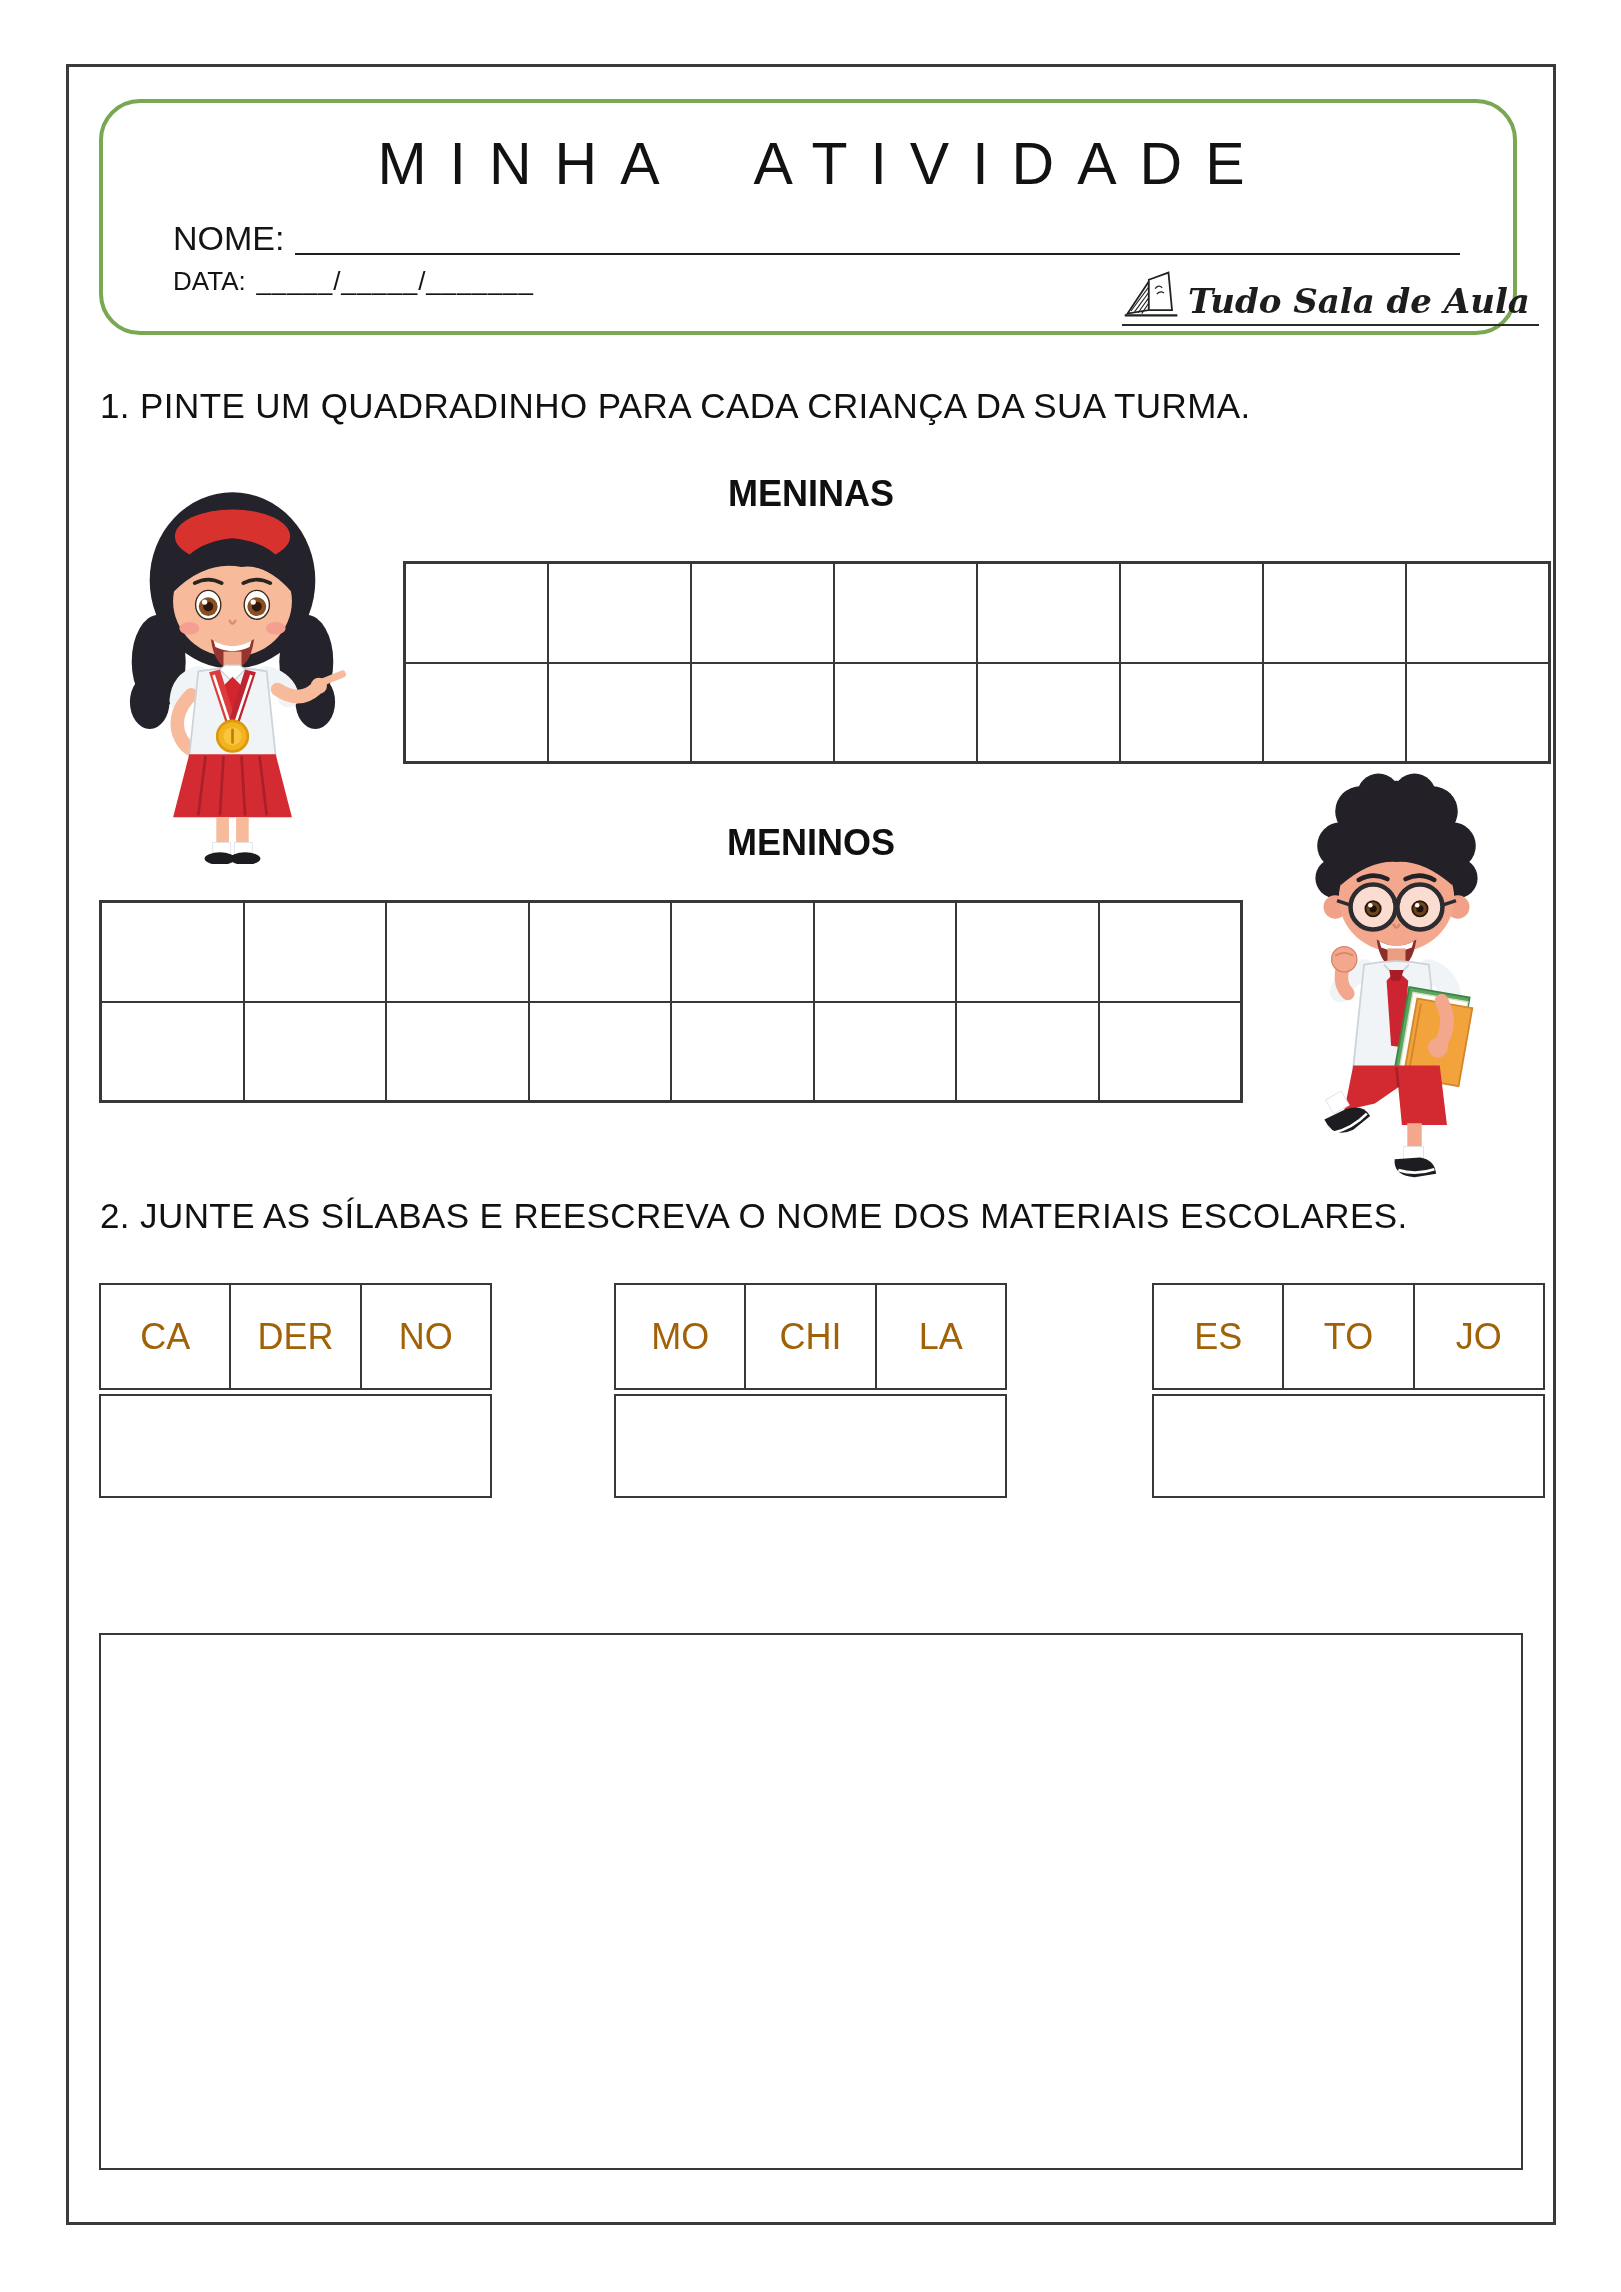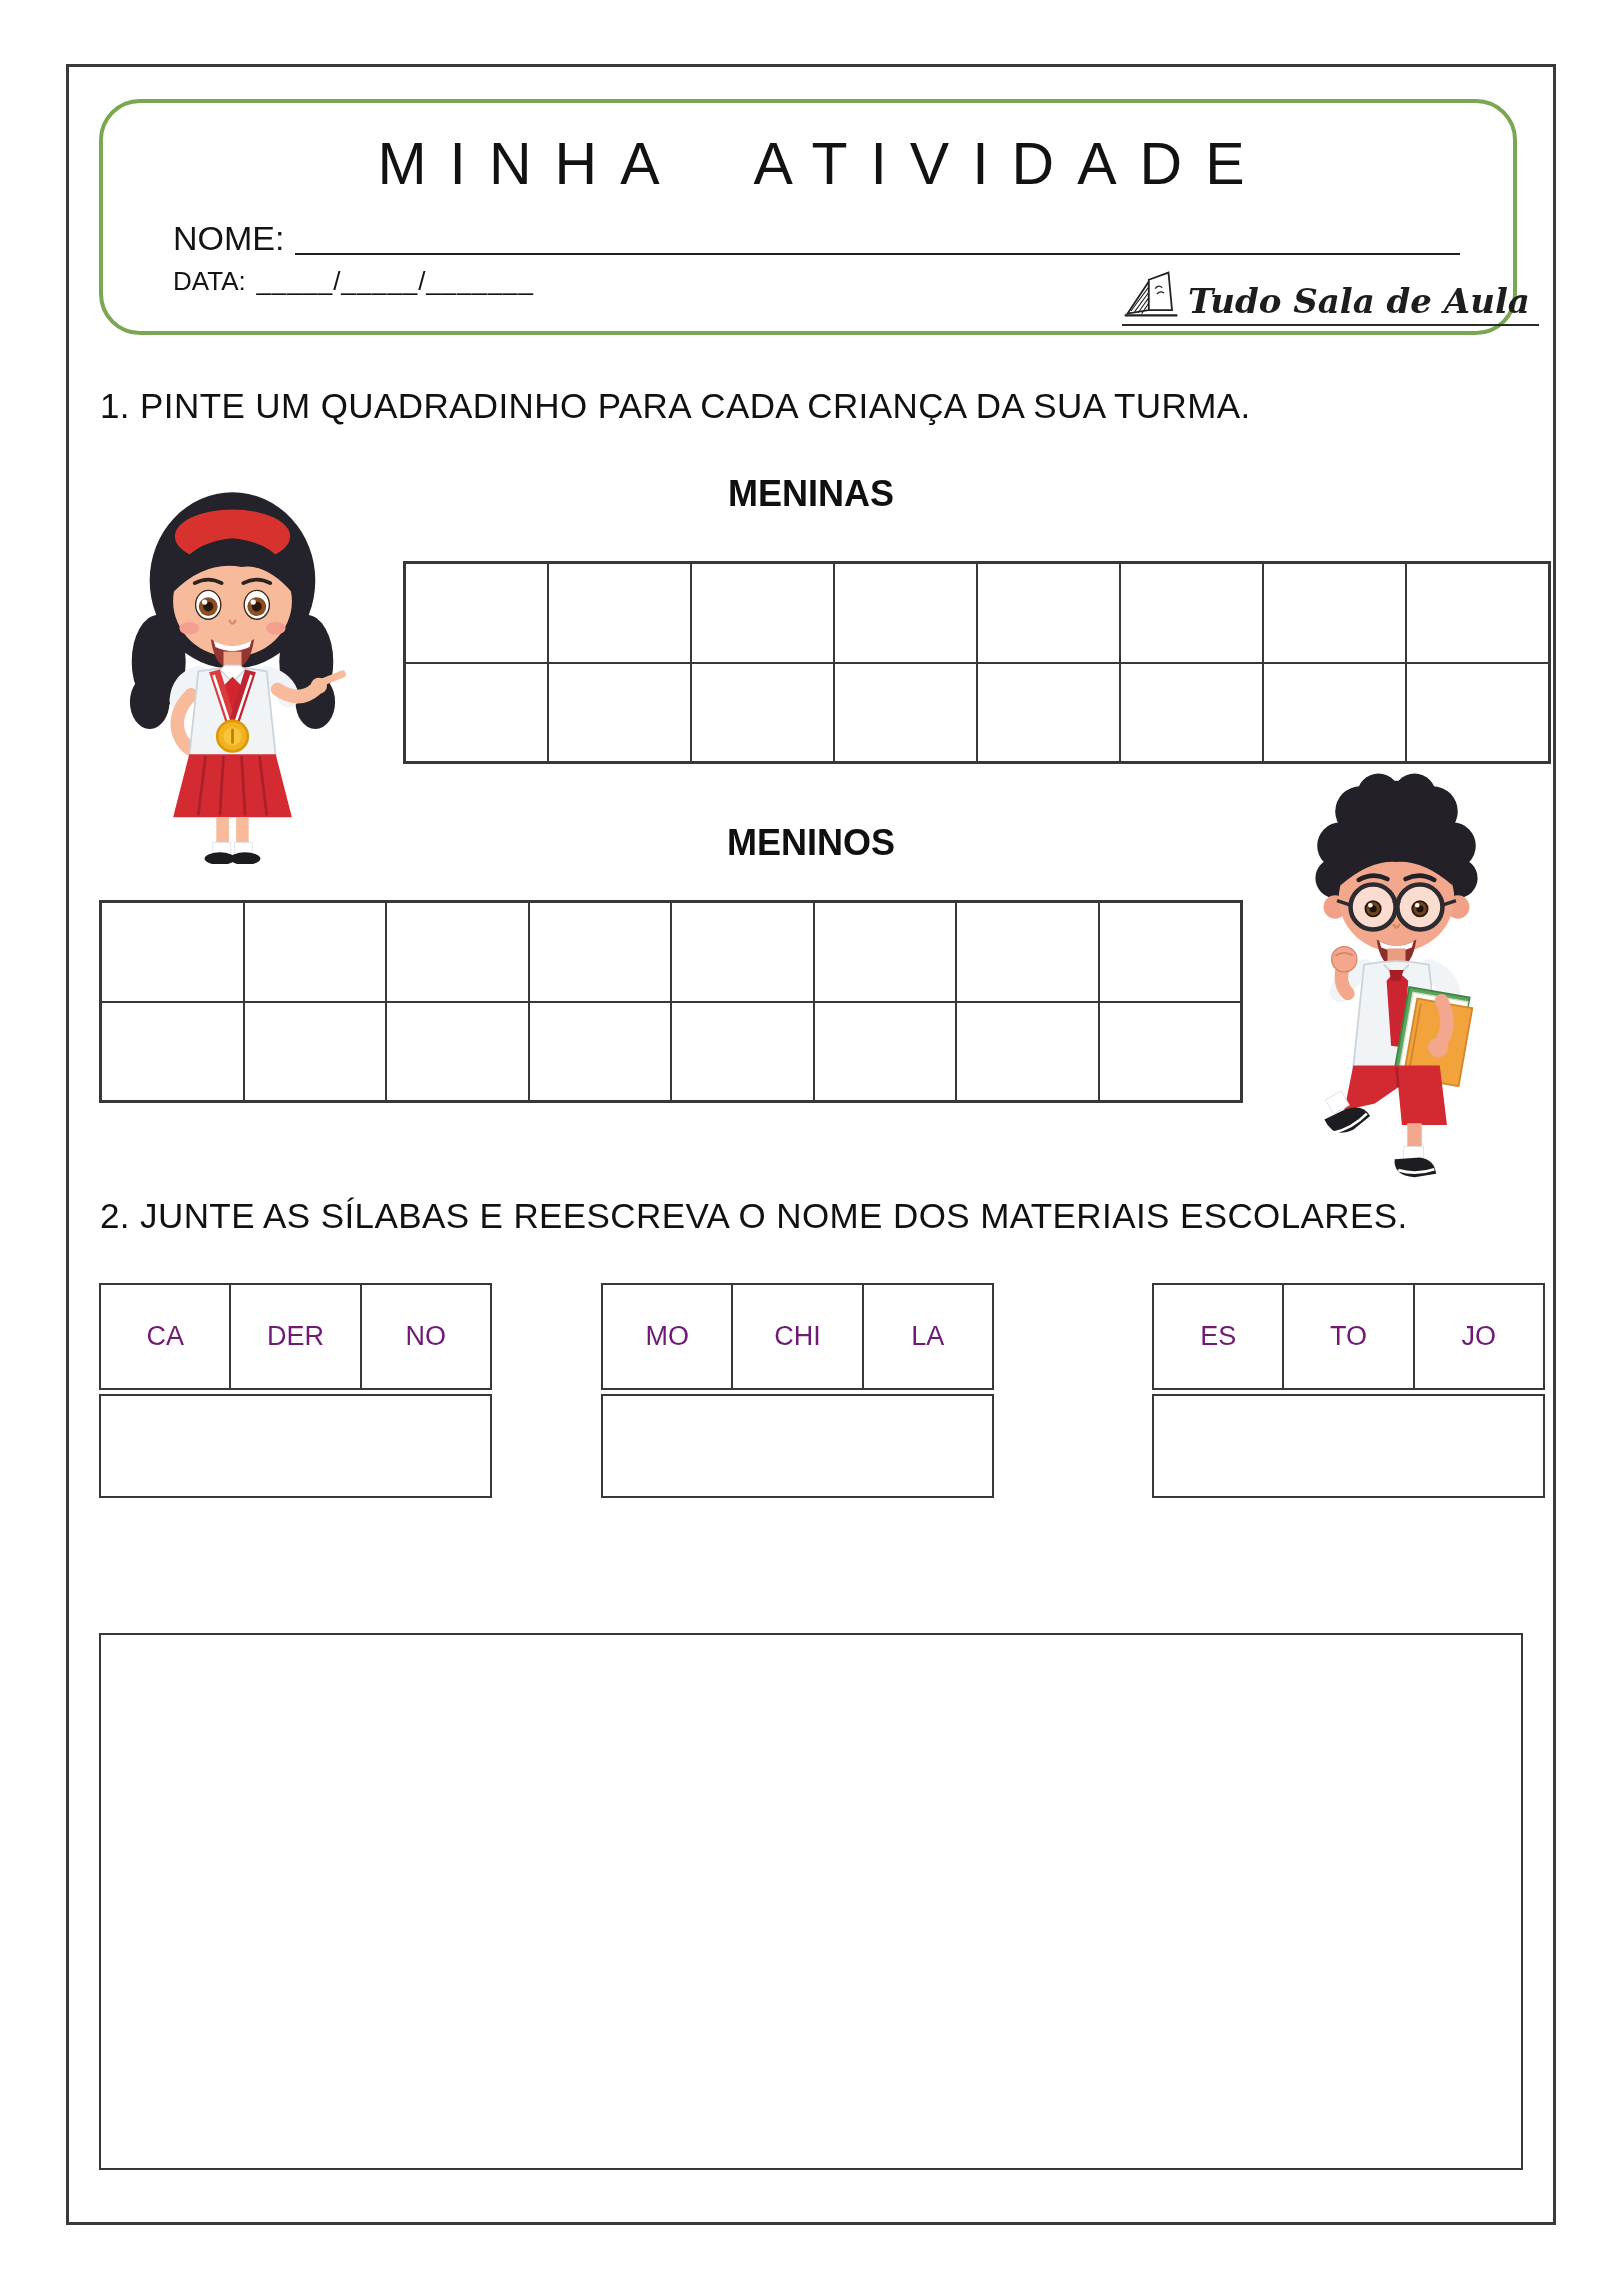--- a/index.html
+++ b/index.html
@@ -38,24 +38,24 @@
   #grid-meninas{left:403px;top:561px;width:1148px;height:203px;}
   #grid-meninos{left:99px;top:900px;width:1144px;height:203px;}
   .tally-cell{border:1.3px solid #383838;}
 
   .illustration{position:absolute;}
   #girl-illustration{left:115px;top:486px;width:235px;height:378px;}
   #boy-illustration{left:1288px;top:770px;width:217px;height:410px;}
 
   .syl-table{position:absolute;top:1283px;width:393px;}
   #syl-table-0{left:99px;}
-  #syl-table-1{left:601px;}
+  #syl-table-1{left:614px;}
   #syl-table-2{left:1152px;}
   .syl-row{display:flex;height:107px;border:2.2px solid #383838;background:#fff;}
-  .syl-cell{flex:1;display:flex;align-items:center;justify-content:center;font-size:27px;color:#701a75;border-right:2.2px solid #383838;}
+  .syl-cell{flex:1;display:flex;align-items:center;justify-content:center;font-size:36px;color:#a16207;border-right:2.2px solid #383838;}
   .syl-cell:last-child{border-right:none;}
   .answer-box{margin-top:3.6px;height:104px;border:2.2px solid #383838;background:#fff;}
 
   .drawing-area{position:absolute;left:99px;top:1633px;width:1424px;height:537px;border:2.7px solid #383838;background:#fff;}
 </style>
 </head>
 <body>
 
 <div id="sheet">
 

